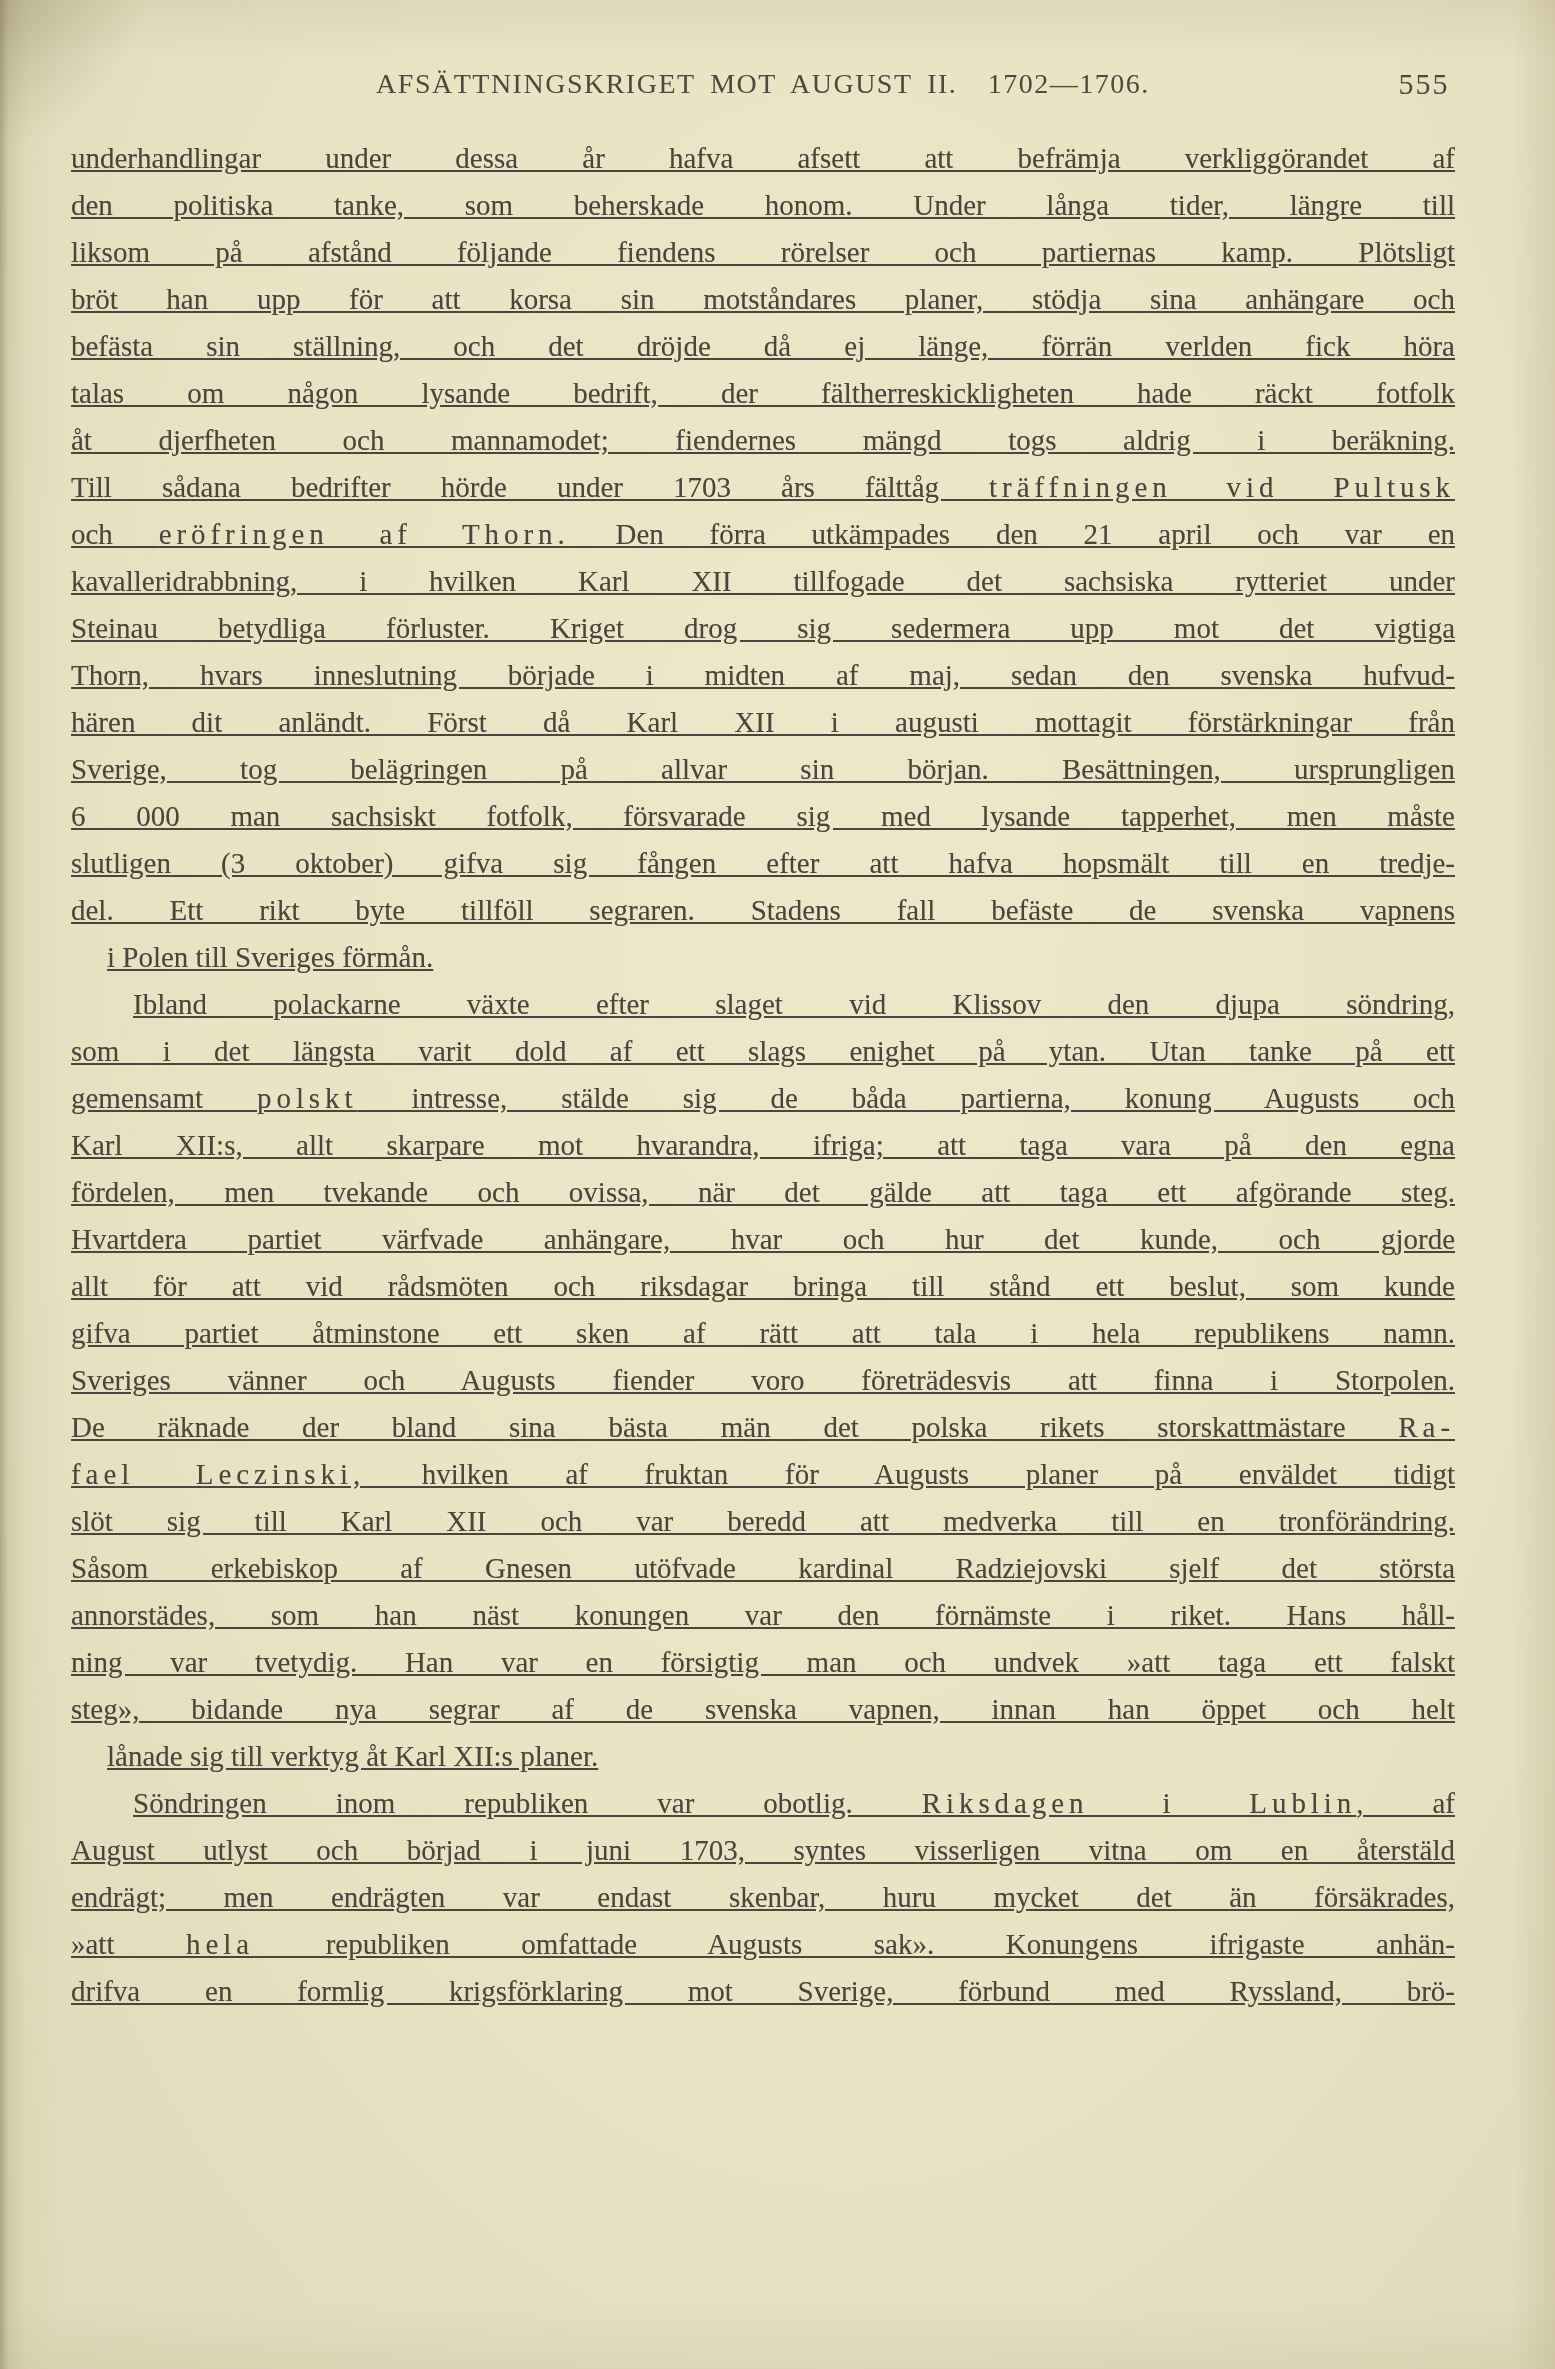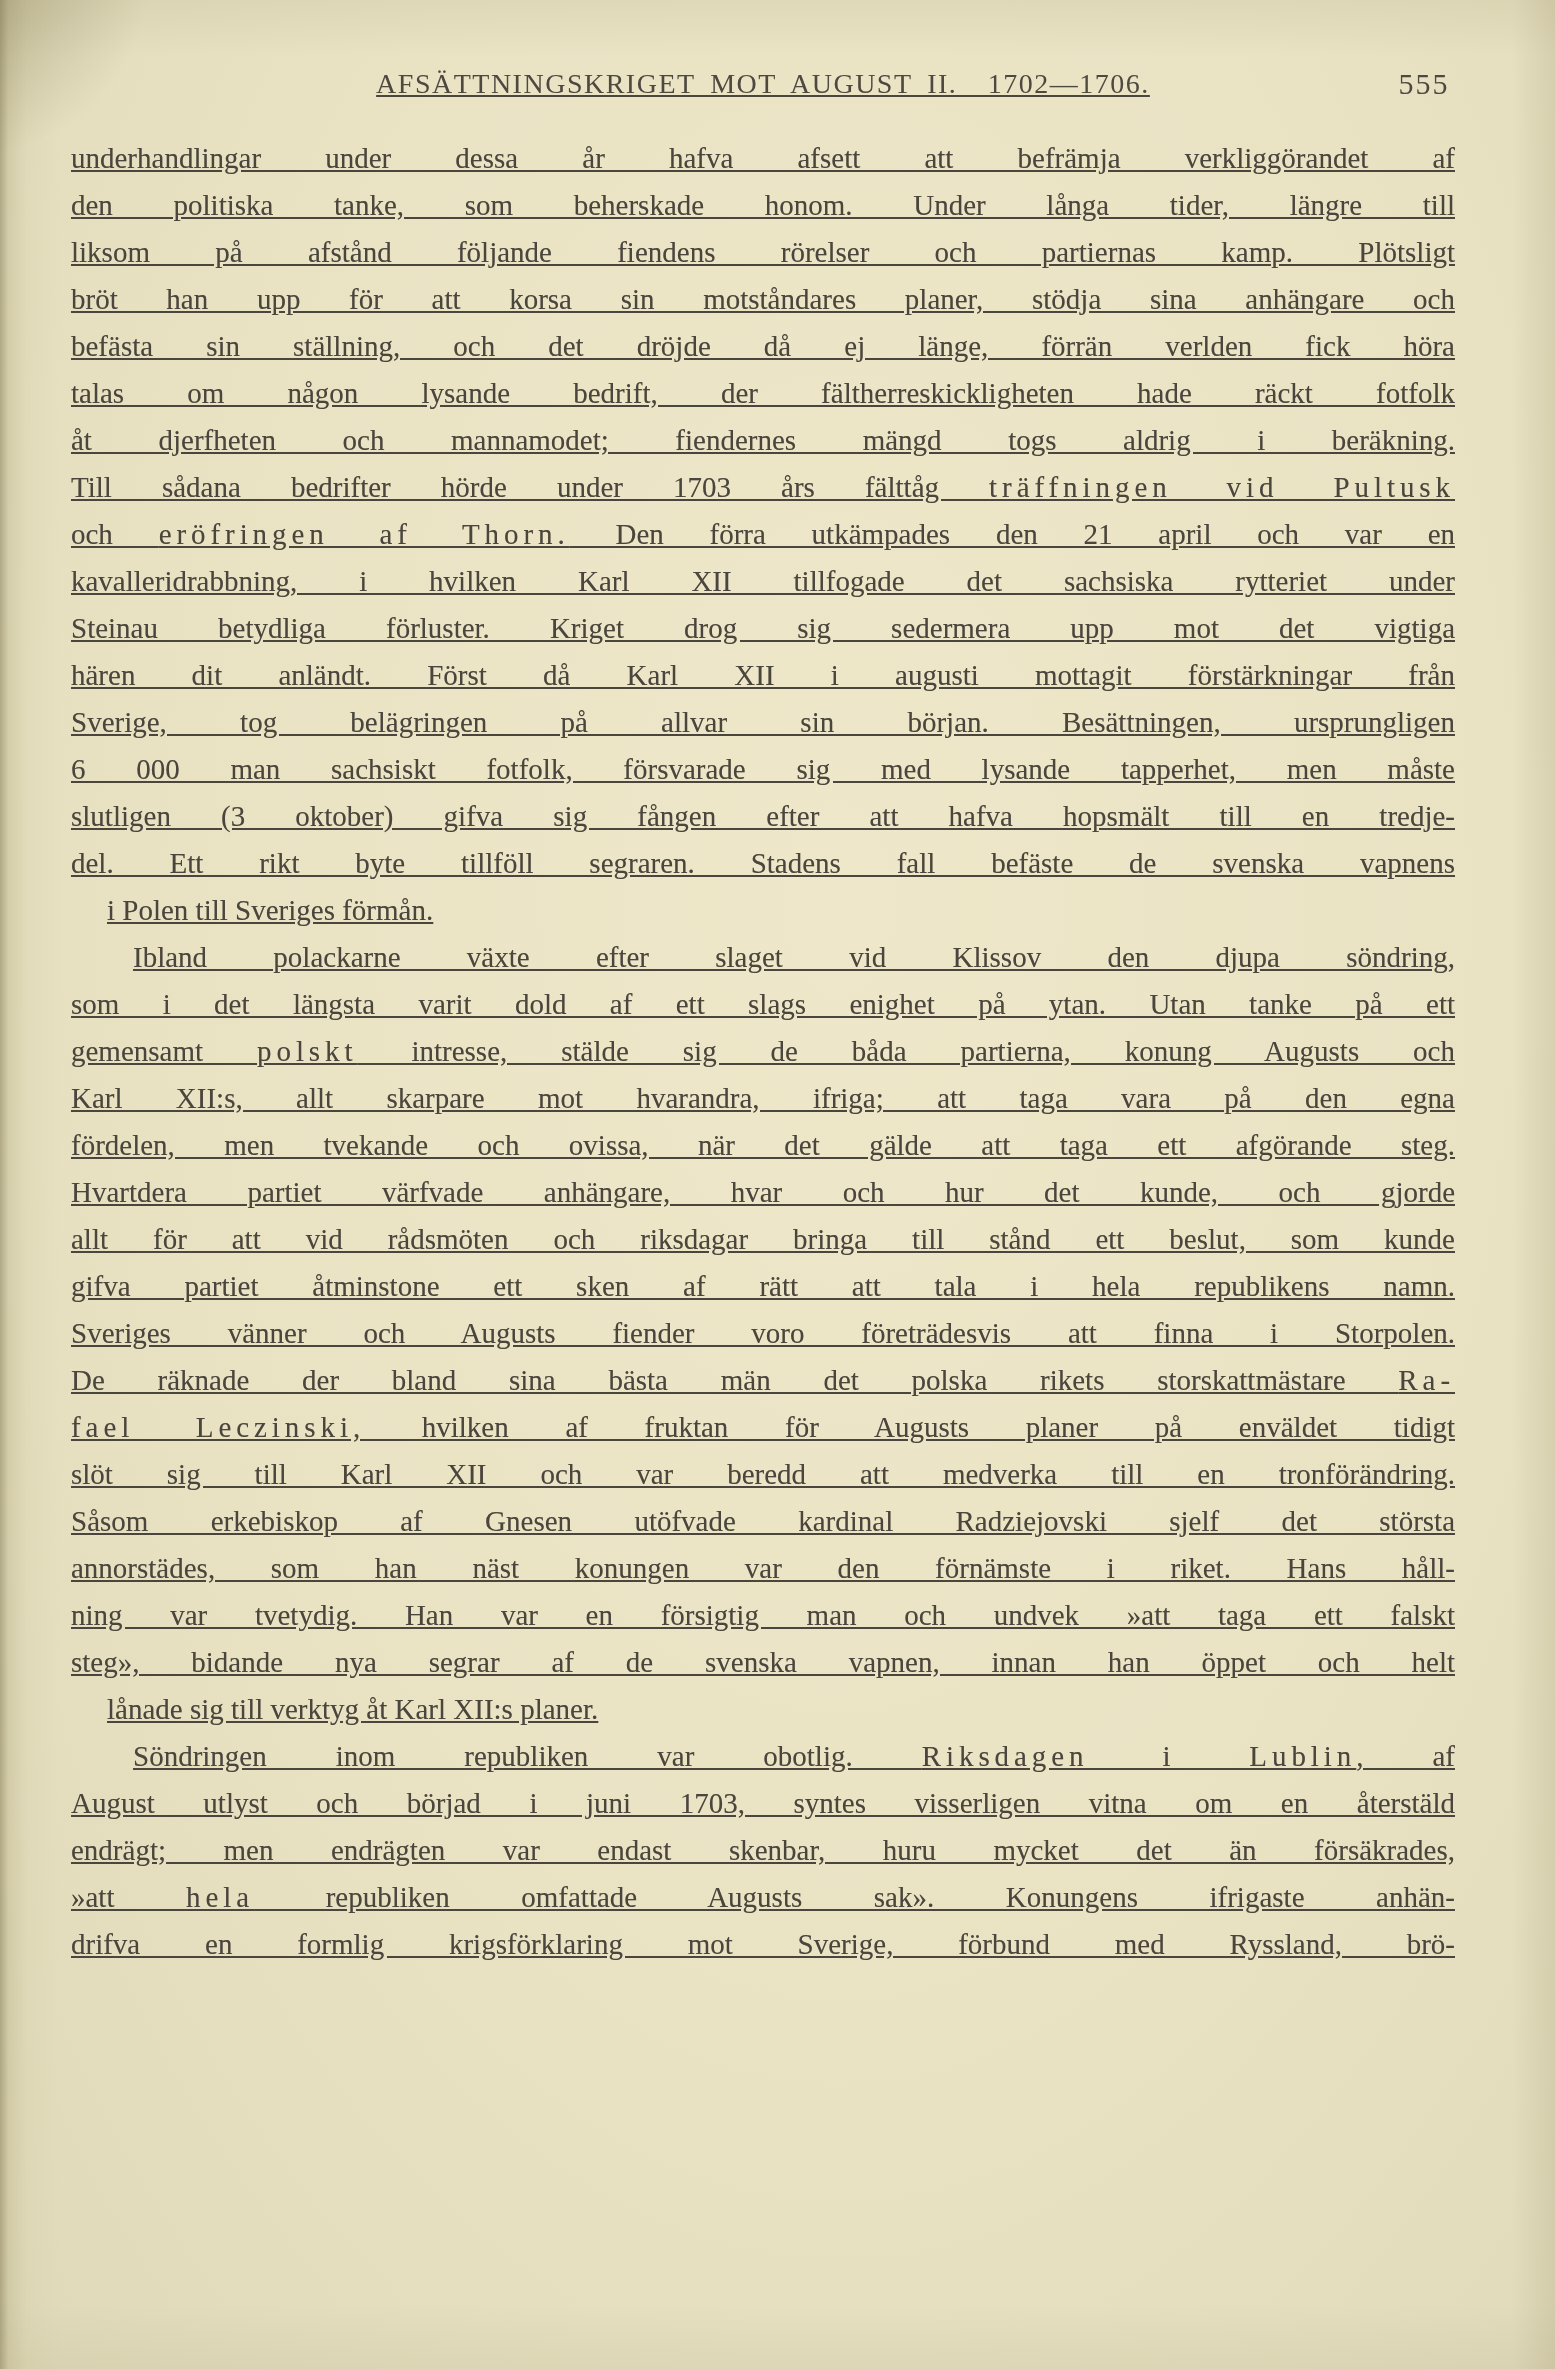--- a/index.html
+++ b/index.html
@@ -23,21 +23,20 @@
   }
   .text-col {
     position: absolute;
     left: 71px; top: 66px;
     width: 1384px;
   }
   .running-head {
     position: relative;
     height: 36px;
     line-height: 36px;
-    text-decoration: underline;
   }
   .running-head .title {
     display: block;
     text-align: center;
     font-size: 28px;
     letter-spacing: 1.5px;
     word-spacing: 6.6px;
     color: #4e4940;
   }
   .running-head .pagenum {
@@ -80,20 +79,21 @@
           <div class="line"><span class="seg">den politiska tanke, som beherskade honom. Under långa tider, längre till</span></div>
           <div class="line"><span class="seg">liksom på afstånd följande fiendens rörelser och partiernas kamp. Plötsligt</span></div>
           <div class="line"><span class="seg">bröt han upp för att korsa sin motståndares planer, stödja sina anhängare och</span></div>
           <div class="line"><span class="seg">befästa sin ställning, och det dröjde då ej länge, förrän verlden fick höra</span></div>
           <div class="line"><span class="seg">talas om någon lysande bedrift, der fältherreskickligheten hade räckt fotfolk</span></div>
           <div class="line"><span class="seg">åt djerfheten och mannamodet; fiendernes mängd togs aldrig i beräkning.</span></div>
           <div class="line"><span class="seg">Till sådana bedrifter hörde under 1703 års fälttåg </span><span class="sperr">träffningen vid Pultusk</span></div>
           <div class="line"><span class="seg">och </span><span class="sperr">eröfringen af Thorn.</span><span class="seg"> Den förra utkämpades den 21 april och var en</span></div>
           <div class="line"><span class="seg">kavalleridrabbning, i hvilken Karl XII tillfogade det sachsiska rytteriet under</span></div>
           <div class="line"><span class="seg">Steinau betydliga förluster. Kriget drog sig sedermera upp mot det vigtiga</span></div>
+          <div class="line"><span class="seg">Thorn, hvars inneslutning började i midten af maj, sedan den svenska hufvud-</span></div>
           <div class="line"><span class="seg">hären dit anländt. Först då Karl XII i augusti mottagit förstärkningar från</span></div>
           <div class="line"><span class="seg">Sverige, tog belägringen på allvar sin början. Besättningen, ursprungligen</span></div>
           <div class="line"><span class="seg">6 000 man sachsiskt fotfolk, försvarade sig med lysande tapperhet, men måste</span></div>
           <div class="line"><span class="seg">slutligen (3 oktober) gifva sig fången efter att hafva hopsmält till en tredje-</span></div>
           <div class="line"><span class="seg">del. Ett rikt byte tillföll segraren. Stadens fall befäste de svenska vapnens</span></div>
           <div class="line left"><span class="seg">i Polen till Sveriges förmån.</span></div>
         </div>
         <div class="para">
           <div class="line indent"><span class="seg">Ibland polackarne växte efter slaget vid Klissov den djupa söndring,</span></div>
           <div class="line"><span class="seg">som i det längsta varit dold af ett slags enighet på ytan. Utan tanke på ett</span></div>

